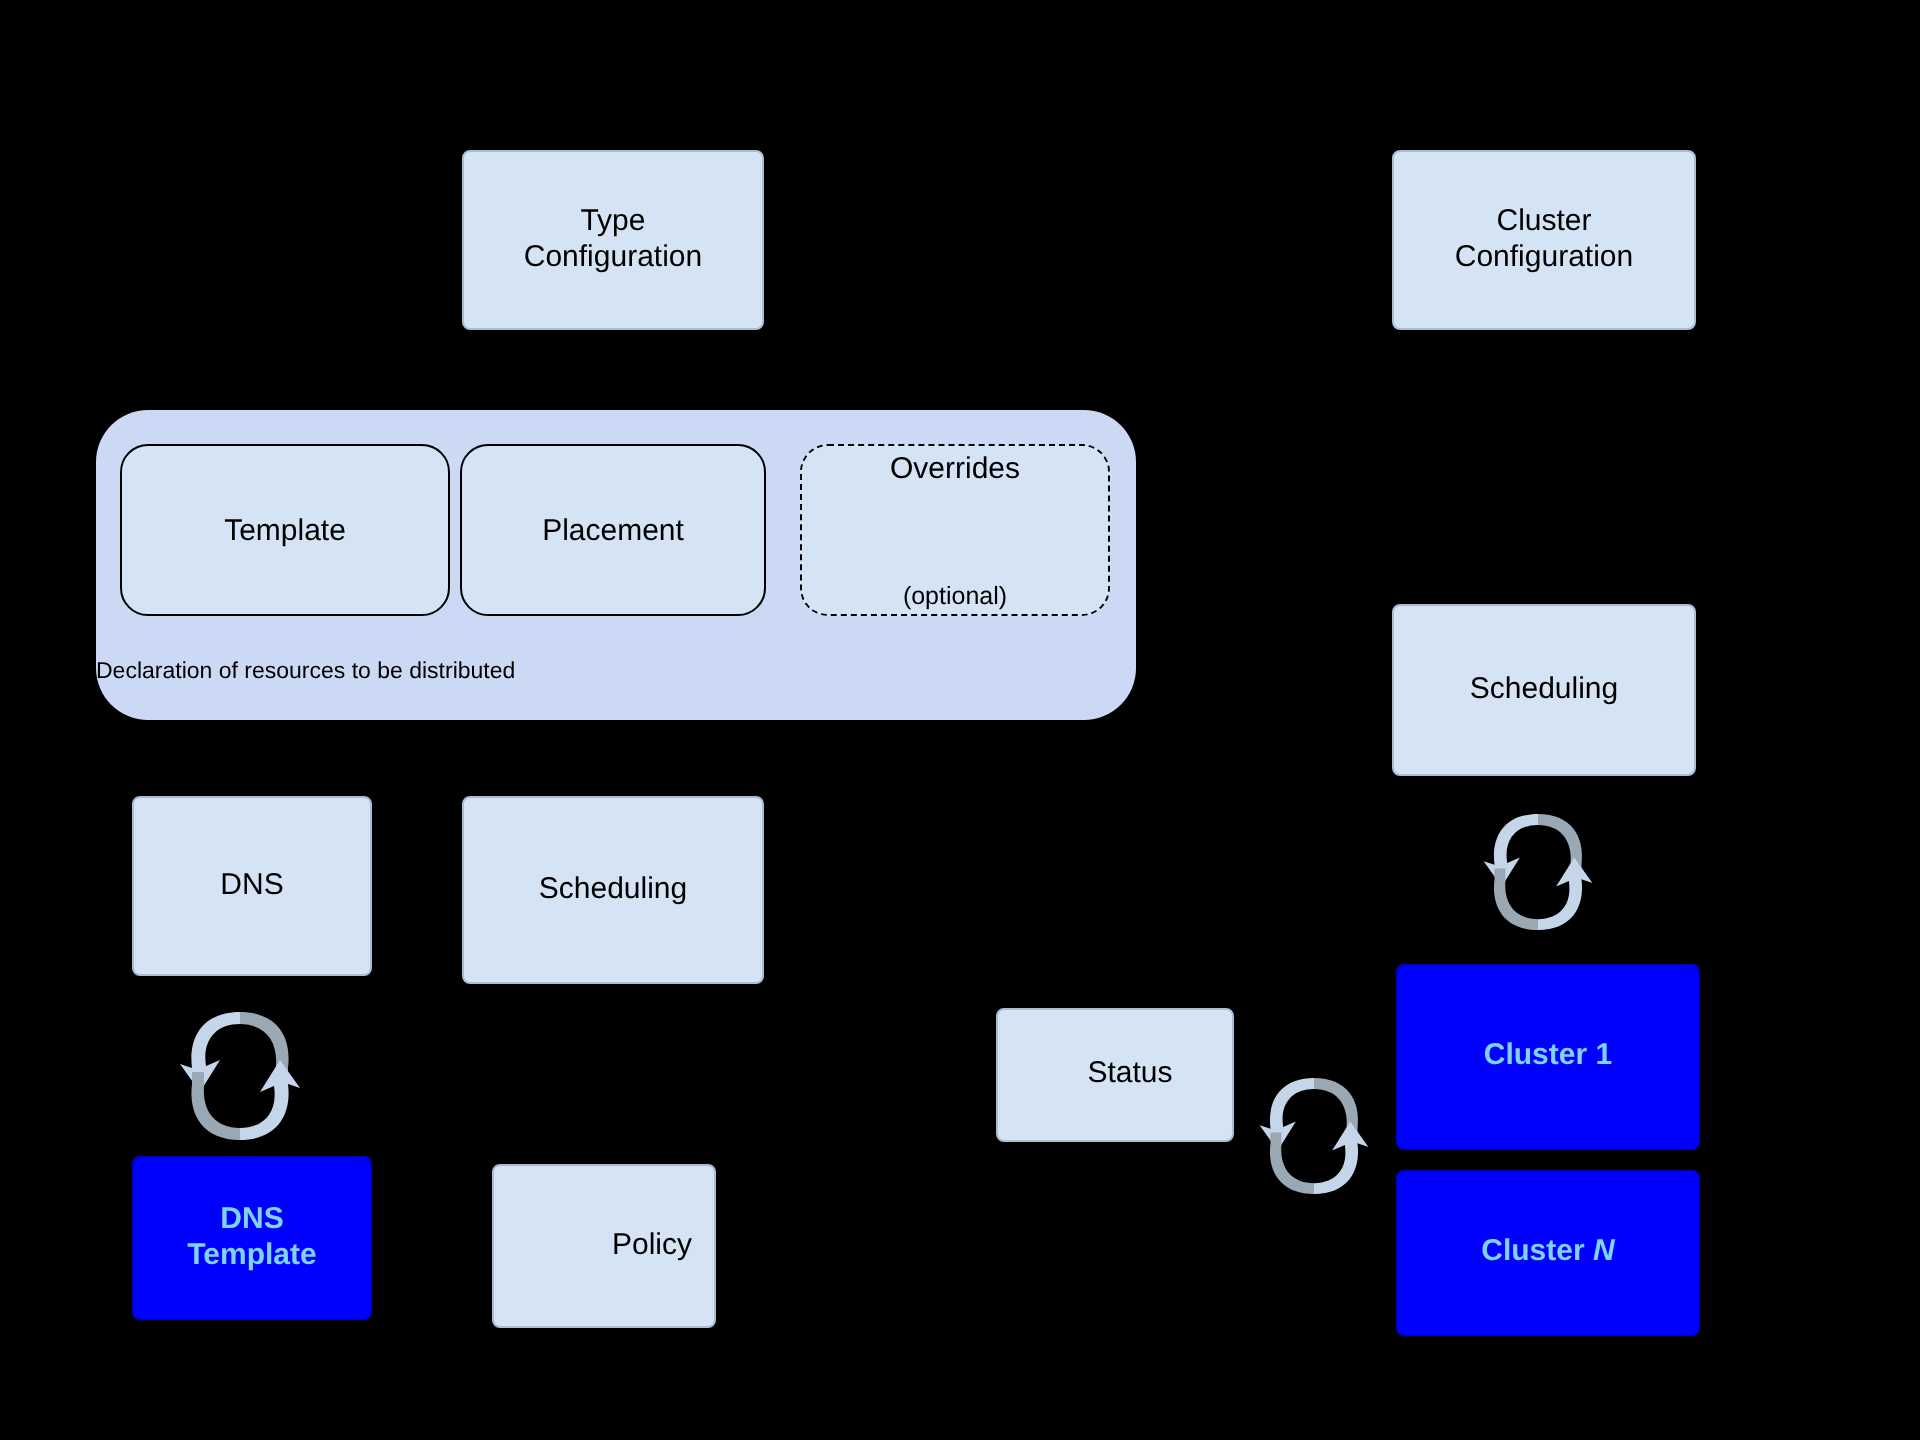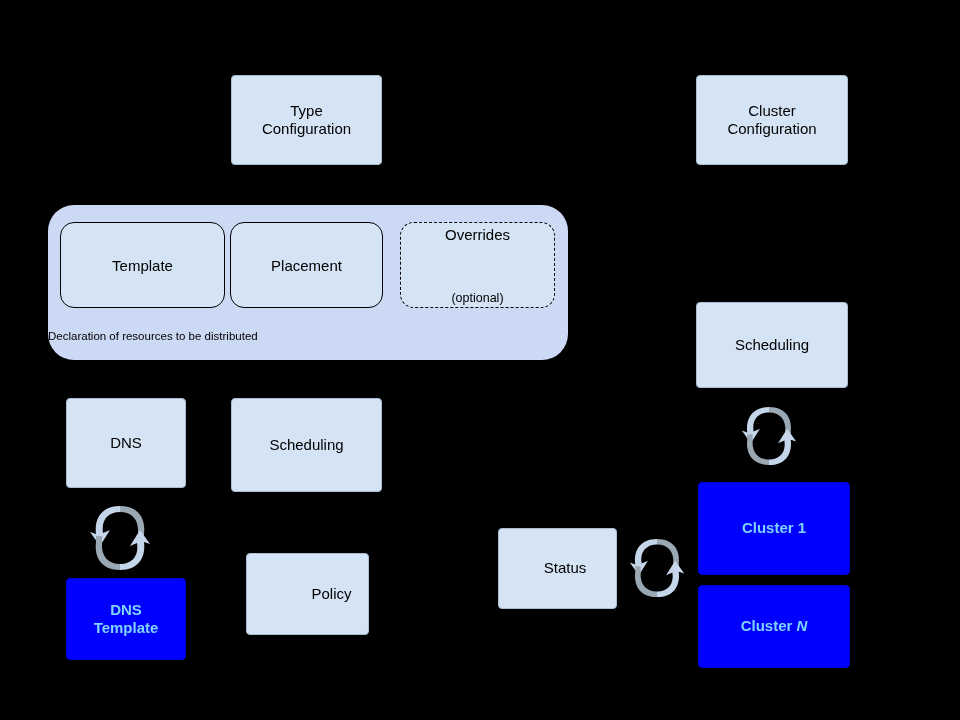--- a/index.html
+++ b/index.html
@@ -176,25 +176,25 @@
     </svg>
   </div>
 
   <div class="node node-blue" style="left:66px; top:578px; width:120px; height:82px;">
     <span class="label">
       <span>DNS</span><br>
       <span>Template</span>
     </span>
   </div>
 
-  <div class="node node-light" style="left:246px; top:553px; width:123px; height:82px;padding-left:48px;">
+  <div class="node node-light" style="left:246px; top:582px; width:112px; height:82px;padding-left:48px;">
     <span>Policy</span>
   </div>
 
-  <div class="node node-light" style="left:498px; top:528px; width:119px; height:81px;padding-left:15px;">
+  <div class="node node-light" style="left:498px; top:504px; width:119px; height:67px;padding-left:15px;">
     <span>Status</span>
   </div>
 
   <div class="sync-icon" style="left:628px; top:530px; width:58px; height:76px;">
     <svg viewBox="0 0 64 76" width="58" height="76">
       <path d="M32 6 C14 6 6 18 8 34 L2 32 L12 46 L22 30 L15 33 C13 20 20 12 32 12 Z" fill="#c5d6ea"></path>
       <path d="M32 6 C50 6 58 18 56 34 L56 40 L50 40 L50 33 C51 20 44 12 32 12 Z" fill="#9aa8b4"></path>
       <path d="M32 70 C14 70 6 58 8 42 L8 36 L14 36 L14 43 C13 56 20 64 32 64 Z" fill="#9aa8b4"></path>
       <path d="M32 70 C50 70 58 58 56 42 L62 44 L52 30 L42 46 L49 43 C51 56 44 64 32 64 Z" fill="#c5d6ea"></path>
     </svg>

